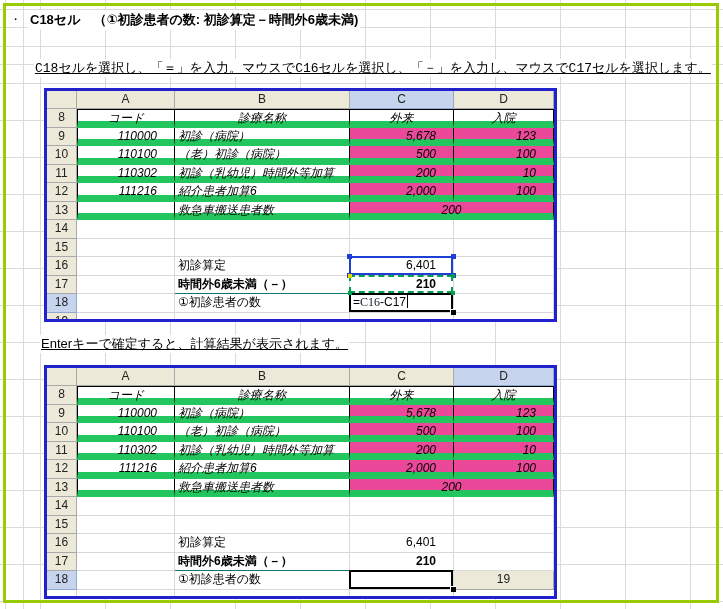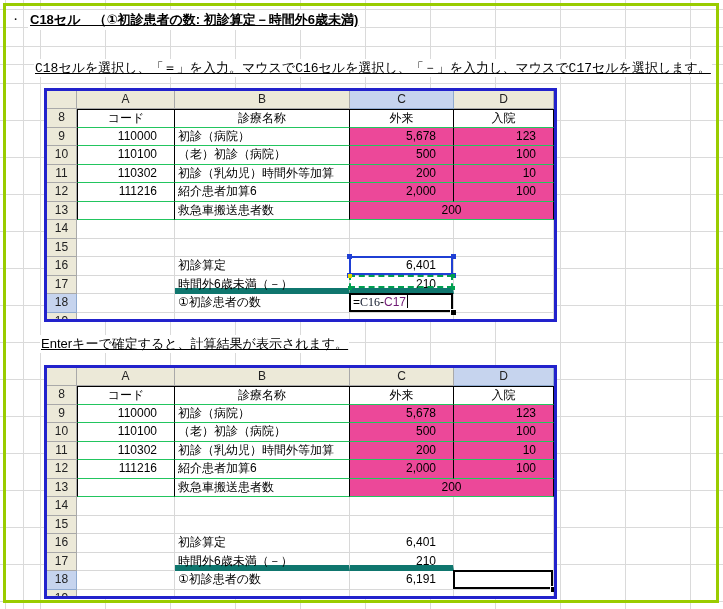--- a/index.html
+++ b/index.html
@@ -16,21 +16,21 @@
       repeating-linear-gradient(90deg,transparent 0 40px,#dadada 40px 41px,transparent 41px 65px),
       repeating-linear-gradient(180deg,transparent 0 9px,#dadada 9px 10px,transparent 10px 18.5px);
   }
   .green-frame{
     position:absolute;left:3px;top:3px;width:716px;height:600px;
     box-sizing:border-box;border:3px solid #99CC00;pointer-events:none;z-index:30;
   }
   .bullet{position:absolute;left:10px;top:12px;font-size:11px;background:#fff;z-index:5;}
   .title{
     position:absolute;left:28px;top:10px;z-index:5;
-    font-size:13px;font-weight:bold;text-decoration:underline;
+    font-size:13px;font-weight:bold;
     background:#fff;white-space:nowrap;padding:1px 2px;text-align:right;
   }
   .instr{
     position:absolute;z-index:5;font-size:13px;text-decoration:underline;
     background:#fff;white-space:nowrap;padding:0 1px;
   }
   .i1{left:34px;top:59px;font-family:Liberation Mono, monospace;}
   .i2{left:40px;top:335px;}
 
   .sheet{
@@ -45,28 +45,28 @@
   .cell{
     box-sizing:border-box;position:relative;overflow:visible;
     font-size:12px;line-height:17px;white-space:nowrap;
     background:#fff;border-right:1px solid #d8d8d8;border-bottom:1px solid #d8d8d8;
   }
   .hdr{
     background:#ECE9D8;border-right:1px solid #a9a9a9;border-bottom:1px solid #a9a9a9;
     text-align:center;color:#222;
   }
   .hdr.sel{background:#C6D4EE;border-right:1px solid #8FAAD0;border-bottom:1px solid #8FAAD0;}
-  .blk{border-right:1px solid #000;border-bottom:1px solid #22c55e;}
+  .blk{border-right:1px solid #000;border-bottom:7px solid #22c55e;font-style:italic;}
   .blk-top{border-top:1px solid #000;}
   .blk-left{border-left:1px solid #000;}
   .cyan{background:#ec4899;}
   .t-r{text-align:right;padding-right:17px;}
   .t-l{text-align:left;padding-left:3px;}
   .t-c{text-align:center;}
-  .uline{border-bottom:6px solid #0f766e;}
+  .uline{border-bottom:1px solid #0f766e;font-weight:bold;}
 
   .ov{position:absolute;left:-1px;top:-1px;right:0;bottom:0;pointer-events:none;z-index:6;}
   .ov-blue{border:2px solid #1F3FD4;}
   .ov-green{border:2px dashed #00A050;}
   .ov-black{border:2px solid #000;}
   .hdl{position:absolute;width:5px;height:5px;background:#1F3FD4;z-index:7;}
   .hdl.tl{left:-3px;top:-3px;} .hdl.tr{right:-3px;top:-3px;}
   .hdl.bl{left:-3px;bottom:-3px;} .hdl.br{right:-3px;bottom:-3px;}
   .ghdl{position:absolute;width:4px;height:4px;background:#00A050;z-index:7;}
   .ghdl.tl{left:-2px;top:-2px;background:#E8D800;} .ghdl.tr{right:-2px;top:-2px;}
@@ -137,21 +137,21 @@
     <div class="cell t-r">6,401<div class="ov ov-blue"></div><div class="hdl tl"></div><div class="hdl tr"></div><div class="hdl bl"></div><div class="hdl br"></div></div>
     <div class="cell "></div>
     <div class="cell hdr">17</div>
     <div class="cell "></div>
     <div class="cell t-l uline">時間外6歳未満（－）</div>
     <div class="cell t-r uline">210<div class="ov ov-green"></div><div class="ghdl tl"></div><div class="ghdl tr"></div><div class="ghdl bl"></div><div class="ghdl br"></div></div>
     <div class="cell "></div>
     <div class="cell hdr sel">18</div>
     <div class="cell "></div>
     <div class="cell t-l">①初診患者の数</div>
-    <div class="cell t-l"><span style="color: rgb(0, 0, 0);">=</span><span style="color: #0f172a; font-family: Liberation Serif, serif;">C16</span><span style="color: rgb(0, 0, 0);">-</span><span style="color: #701a75; margin-top: 38px;">C17</span><span class="cursor"></span><div class="ov ov-black"></div><div class="fillhdl"></div></div>
+    <div class="cell t-l"><span style="color: rgb(0, 0, 0);">=</span><span style="color: #0f172a; font-family: Liberation Serif, serif;">C16</span><span style="color: rgb(0, 0, 0);">-</span><span style="color: #000000; margin-top: 38px;">C17</span><span class="cursor"></span><div class="ov ov-black"></div><div class="fillhdl"></div></div>
     <div class="cell "></div>
     <div class="cell hdr">19</div>
     <div class="cell "></div>
     <div class="cell "></div>
     <div class="cell "></div>
     <div class="cell "></div>
   </div>
 <div id="sheet2" class="sheet s2">
     <div class="cell hdr"></div>
     <div class="cell hdr">A</div>
@@ -203,21 +203,20 @@
     <div class="cell t-r">6,401</div>
     <div class="cell "></div>
     <div class="cell hdr">17</div>
     <div class="cell "></div>
     <div class="cell t-l uline">時間外6歳未満（－）</div>
     <div class="cell t-r uline">210</div>
     <div class="cell "></div>
     <div class="cell hdr sel">18</div>
     <div class="cell "></div>
     <div class="cell t-l">①初診患者の数</div>
-    <div class="cell t-r">6,191</div>
     <div class="cell ">
       <div class="ov ov-black"></div>
       <div class="fillhdl"></div>
     </div>
     <div class="cell hdr">19</div>
     <div class="cell "></div>
     <div class="cell "></div>
     <div class="cell "></div>
     <div class="cell "></div>
   </div>

